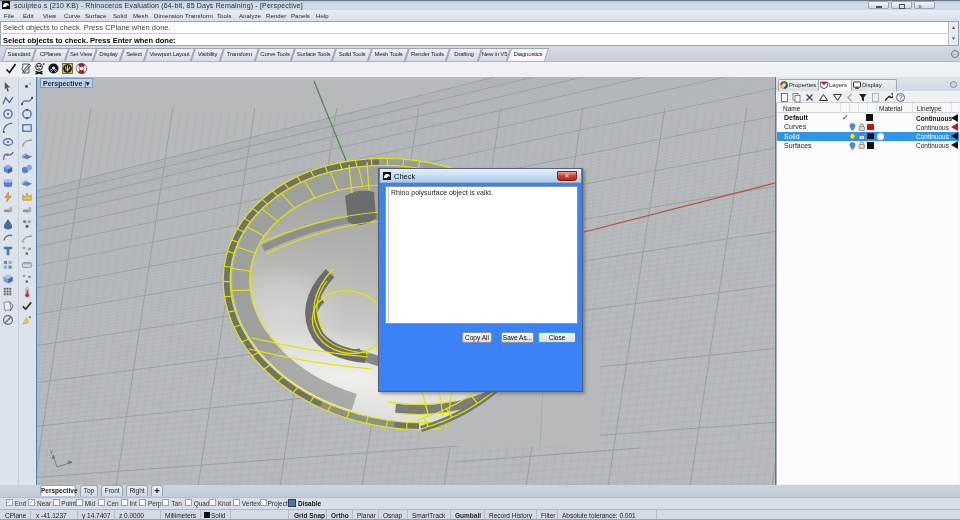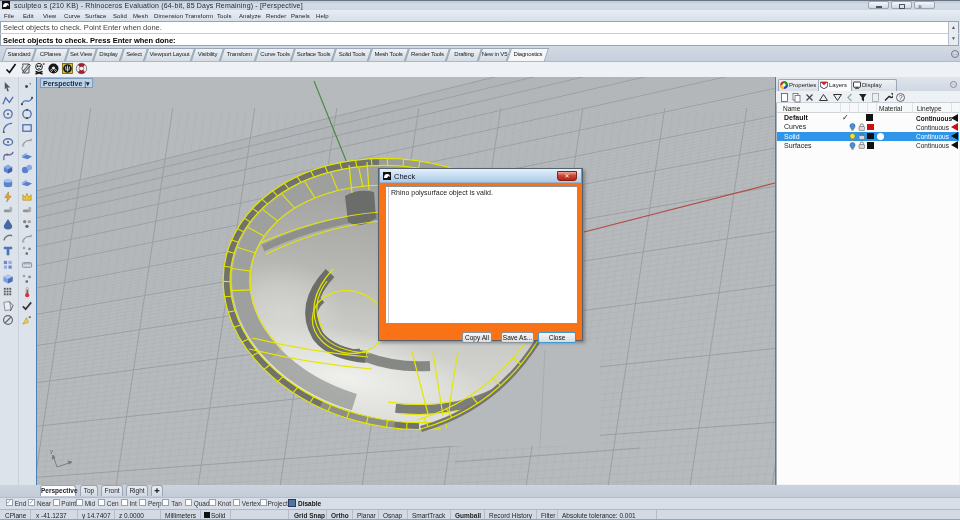--- a/index.html
+++ b/index.html
@@ -27,21 +27,21 @@
 <div class="abs" style="left:133px;top:12.5px;font-size:6px;letter-spacing:0.1px;color:#222">Mesh</div>
 <div class="abs" style="left:154px;top:12.5px;font-size:6px;letter-spacing:0.1px;color:#222">Dimension</div>
 <div class="abs" style="left:185px;top:12.5px;font-size:6px;letter-spacing:0.1px;color:#222">Transform</div>
 <div class="abs" style="left:217px;top:12.5px;font-size:6px;letter-spacing:0.1px;color:#222">Tools</div>
 <div class="abs" style="left:239px;top:12.5px;font-size:6px;letter-spacing:0.1px;color:#222">Analyze</div>
 <div class="abs" style="left:266px;top:12.5px;font-size:6px;letter-spacing:0.1px;color:#222">Render</div>
 <div class="abs" style="left:291px;top:12.5px;font-size:6px;letter-spacing:0.1px;color:#222">Panels</div>
 <div class="abs" style="left:316px;top:12.5px;font-size:6px;letter-spacing:0.1px;color:#222">Help</div>
 <div class="abs" style="left:0;top:21px;width:959px;height:25px;background:#fff;border:1px solid #98a4b2"></div>
 <div class="abs" style="left:0;top:33px;width:959px;height:1px;background:#c8cdd4"></div>
-<div class="abs" style="left:3px;top:23px;font-size:7.5px;color:#444">Select objects to check. Point Enter when done.</div>
+<div class="abs" style="left:3px;top:23px;font-size:7.5px;color:#444">Select objects to check. Press CPlane when done.</div>
 <div class="abs" style="left:3px;top:36px;font-size:7.5px;color:#000;font-weight:bold">Select objects to check. Press Enter when done:</div>
 <div class="abs" style="left:948px;top:22px;width:10px;height:23px;background:#e8ecf1;border-left:1px solid #b8c0ca;font-size:5px;color:#556;text-align:center;line-height:11px">▲<br>▼</div>
 <div class="abs" style="left:0;top:46px;width:960px;height:15px;background:linear-gradient(#d2dae4,#c6cfdb)"></div>
 <div class="abs" style="left:4px;top:48px;width:30px;height:13px;background:linear-gradient(#eef1f5,#d4dbe4);border:1px solid #9aa7b6;border-bottom:none;transform:skewX(-18deg);z-index:1"></div>
 <div class="abs" style="left:4px;top:50.5px;width:30px;font-size:6px;letter-spacing:-0.2px;color:#222;text-align:center;z-index:4;white-space:nowrap">Standard</div>
 <div class="abs" style="left:34px;top:48px;width:33px;height:13px;background:linear-gradient(#eef1f5,#d4dbe4);border:1px solid #9aa7b6;border-bottom:none;transform:skewX(-18deg);z-index:1"></div>
 <div class="abs" style="left:34px;top:50.5px;width:33px;font-size:6px;letter-spacing:-0.2px;color:#222;text-align:center;z-index:4;white-space:nowrap">CPlanes</div>
 <div class="abs" style="left:67px;top:48px;width:28px;height:13px;background:linear-gradient(#eef1f5,#d4dbe4);border:1px solid #9aa7b6;border-bottom:none;transform:skewX(-18deg);z-index:1"></div>
 <div class="abs" style="left:67px;top:50.5px;width:28px;font-size:6px;letter-spacing:-0.2px;color:#222;text-align:center;z-index:4;white-space:nowrap">Set View</div>
 <div class="abs" style="left:95px;top:48px;width:27px;height:13px;background:linear-gradient(#eef1f5,#d4dbe4);border:1px solid #9aa7b6;border-bottom:none;transform:skewX(-18deg);z-index:1"></div>
@@ -743,21 +743,21 @@
     </g>
     <g stroke="#788088" stroke-width="1" fill="none">
       <line x1="20" y1="390" x2="35" y2="385"></line>
       <path d="M 35 385 l -4 -1 l 1 3 z" fill="#6e757c"></path>
       <line x1="20" y1="390" x2="16" y2="378"></line>
       <path d="M 16 378 l -1 4 l 3 -1 z" fill="#6e757c"></path>
     </g>
     <text x="13" y="376" font-size="6" fill="#5a6168">y</text>
   </svg>
 <div class="abs" style="left:40px;top:78px;height:10px;background:#bed3e8;border:1px solid #7e9cc0;font-size:7px;font-weight:bold;color:#1a2a3a;padding:0 2px;line-height:9px;z-index:5">Perspective <span style="font-weight:normal">|</span>▾</div>
-<div class="abs" style="left:378px;top:168px;width:205px;height:173px;background:#f97316;border:1px solid #54606e;box-shadow:2px 2px 3px rgba(60,64,66,0.45);z-index:10">
+<div class="abs" style="left:378px;top:168px;width:205px;height:224px;background:#3b82f6;border:1px solid #54606e;box-shadow:2px 2px 3px rgba(60,64,66,0.45);z-index:10">
     <div style="position:absolute;left:1px;top:0;width:201px;height:13px;background:linear-gradient(#e4f0fb,#abcbe9)"></div>
     <div style="position:absolute;left:4px;top:2.5px;width:8px;height:8px;background:#111">
       <svg width="8" height="8" viewBox="0 0 8 8">
         <path d="M1 6 Q1 2 4 2 Q7 2 7 5 L5.5 4 L4 6 Z" fill="#fff"></path>
       </svg>
     </div>
     <div style="position:absolute;left:15px;top:3px;font-size:7.5px;color:#112">Check</div>
     <div style="position:absolute;left:1px;top:13px;width:201px;height:1px;background:#9ab0c6"></div>
     <div style="position:absolute;right:5px;top:1.5px;width:20px;height:10px;background:linear-gradient(#f0a898,#d04434 45%,#b02818);border:1px solid #802015;border-radius:0 0 3px 3px;color:#fff;font-size:6px;text-align:center;line-height:9px">✕</div>
     <div style="position:absolute;left:6px;top:17px;width:193px;height:138px;background:#fff;border:1px solid #8a929c"></div>

